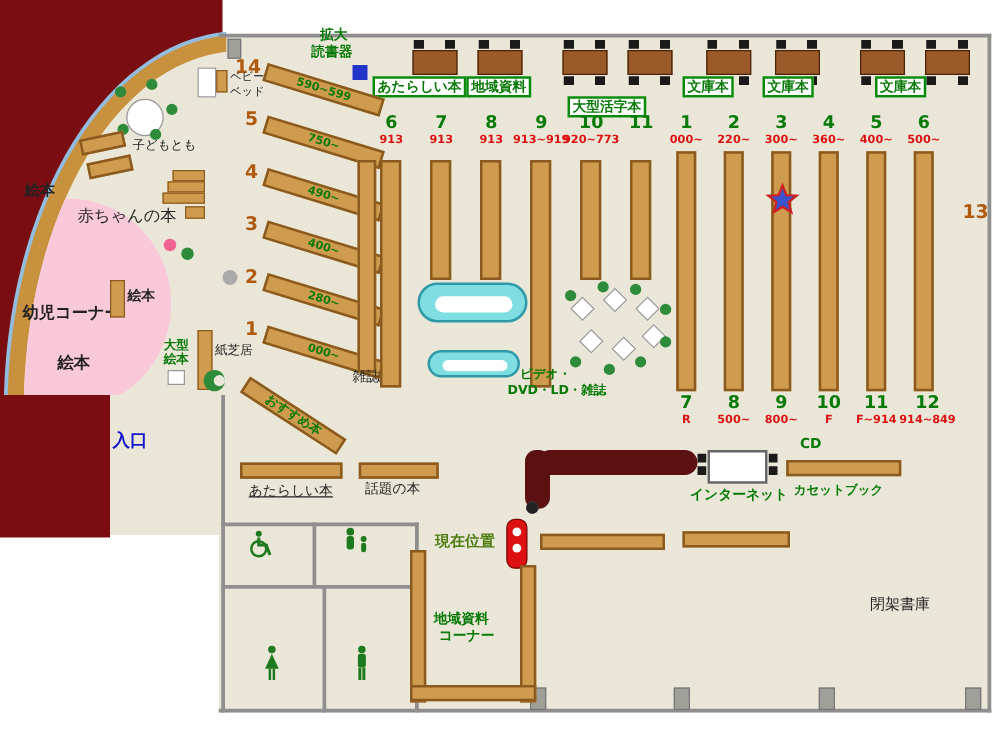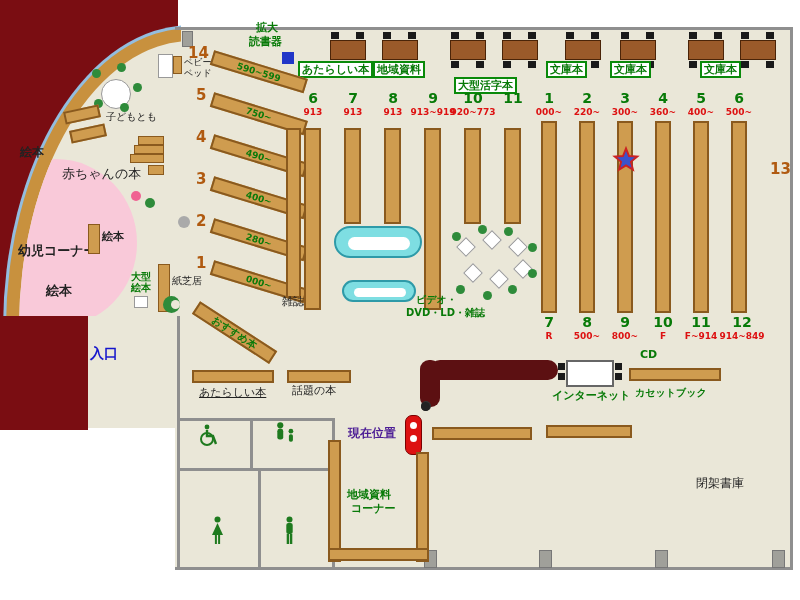--- a/index.html
+++ b/index.html
@@ -7,21 +7,21 @@
   .a{position:absolute;}
   .fl{background:#eae7d8;}
   .wl{background:#8f8f8f;}
   .pl{background:#a0a09a;border:1px solid #777;box-sizing:border-box;}
   .sh{background:#cf9c4f;border:2px solid #8a5a1e;box-sizing:border-box;}
   .tb{background:#9a5a2a;border:1px solid #4a2408;box-sizing:border-box;}
   .chairs{position:absolute;left:0;width:36px;height:7px;background:linear-gradient(90deg,#1a1a1a 0 8px,transparent 8px 25px,#1a1a1a 25px 33px,transparent 33px 36px);}
   .ch7{position:absolute;width:7px;height:7px;background:#1a1a1a;}
   .lb{position:absolute;white-space:nowrap;color:#222;font-size:11px;line-height:1.05;}
   .g{color:#087a08;font-weight:bold;}
-  .rd{color:#4c1d95;font-weight:bold;}
+  .rd{color:#4d7c0f;font-weight:bold;}
   .bn{color:#b05a10;font-weight:bold;}
   .bu{color:#1515cc;font-weight:bold;}
   .bb{font-weight:bold;}
   .num{position:absolute;width:40px;text-align:center;font-size:14px;font-weight:bold;color:#087a08;}
   .rng{position:absolute;width:46px;text-align:center;font-size:9px;font-weight:bold;color:#dd1111;}
   .cat{position:absolute;background:#fff;border:2px solid #0a8a0a;color:#087a08;font-size:11px;font-weight:bold;line-height:13px;padding:0 2px;}
   .dt{position:absolute;border-radius:50%;}
   .gdot{background:#2e8b3a;width:9px;height:9px;}
   .drange{display:block;text-align:center;font-size:9px;font-weight:bold;color:#0a7a0a;line-height:12px;}
   .dia{transform-origin:0 50%;transform:rotate(17deg);}

